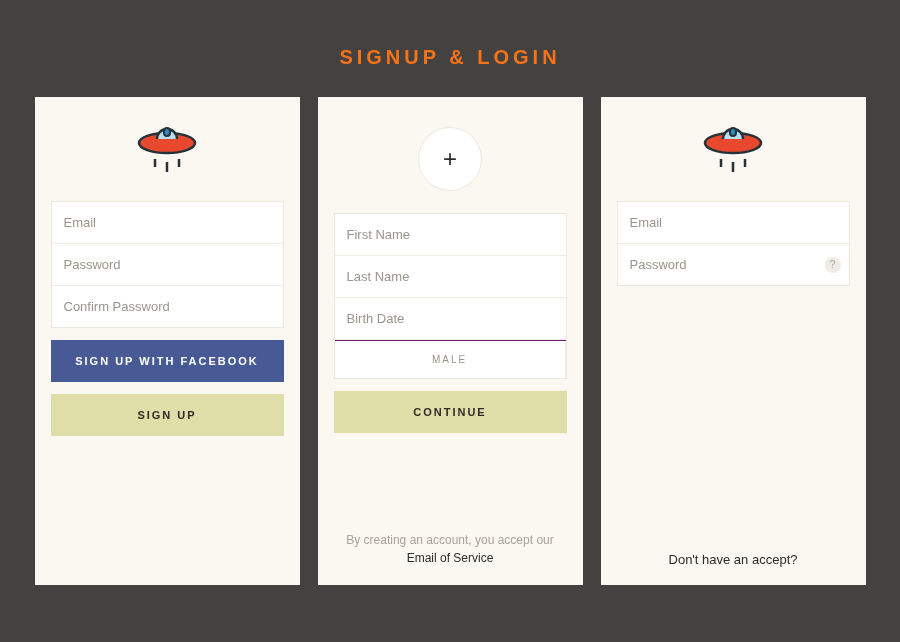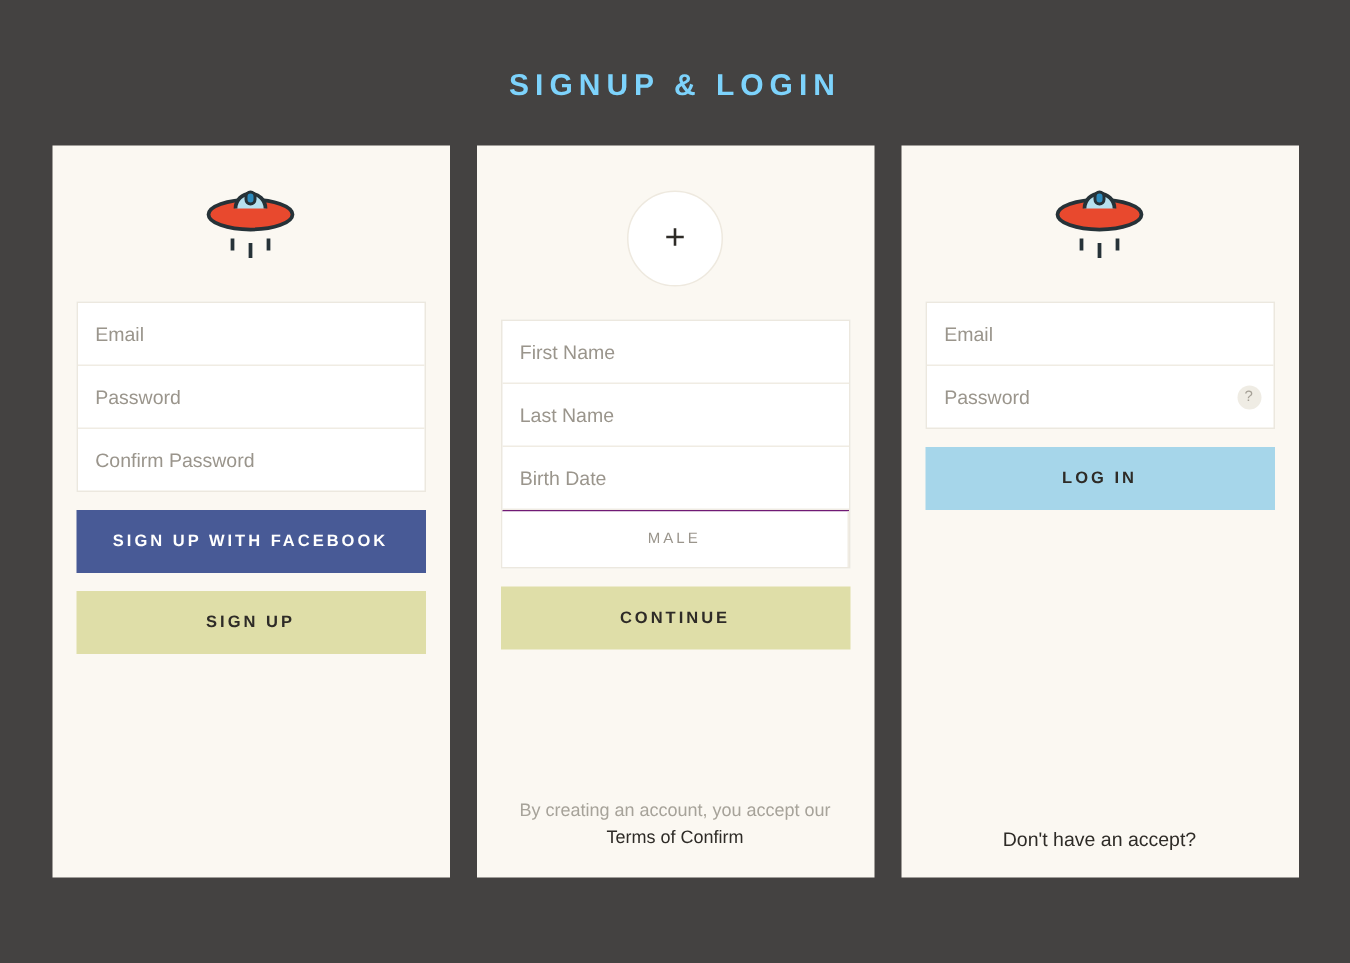--- a/index.html
+++ b/index.html
@@ -5,21 +5,21 @@
   * { box-sizing: border-box; margin: 0; padding: 0; }
   body {
     background: #444241;
     font-family: "Helvetica Neue", Arial, sans-serif;
     width: 900px;
     height: 642px;
     overflow: hidden;
   }
   .page-title {
     text-align: center;
-    color: #7dd3fc;
+    color: #f97316;
     font-size: 20px;
     font-weight: 600;
     letter-spacing: 4px;
     padding: 46px 0 28px;
   }
   .panels {
     display: flex;
     justify-content: center;
     gap: 18px;
     padding: 0 34px;
@@ -160,21 +160,21 @@
       <input class="input" placeholder="First Name" style="">
       <input class="input" placeholder="Last Name" style="">
       <input class="input" placeholder="Birth Date" style="">
       <div class="gender-row">
         <button class="gender-btn">MALE</button>
       </div>
     </div>
     <button class="btn btn-olive">CONTINUE</button>
     <div class="footer-note">
       <span>By creating an account, you accept our</span>
-      <span class="tos">Terms of Confirm</span>
+      <span class="tos">Email of Service</span>
     </div>
   </div>
 
   <div class="panel">
     <div class="logo-wrap">
       <svg width="72" height="56" viewBox="0 0 72 56">
         <ellipse cx="36" cy="24" rx="28" ry="10" fill="#e8492e" stroke="#263238" stroke-width="2.5"></ellipse>
         <path d="M26 20 a10 10 0 0 1 20 0" fill="#b7e0ef" stroke="#263238" stroke-width="2.5"></path>
         <rect x="33" y="9" width="6" height="8" rx="3" fill="#2d8bbd" stroke="#263238" stroke-width="2"></rect>
         <line x1="24" y1="40" x2="24" y2="48" stroke="#263238" stroke-width="2.5"></line>
@@ -182,17 +182,16 @@
         <line x1="48" y1="40" x2="48" y2="48" stroke="#263238" stroke-width="2.5"></line>
       </svg>
     </div>
     <div class="inputs">
       <input class="input" placeholder="Email" style="">
       <div class="input-wrap">
         <input class="input" type="password" style="border-bottom: none;" placeholder="Password">
         <span class="help-dot">?</span>
       </div>
     </div>
-    <button class="btn btn-sky">LOG IN</button>
     <div class="footer-link">Don't have an accept?</div>
   </div>
 
 </div>
 
 </body></html>

